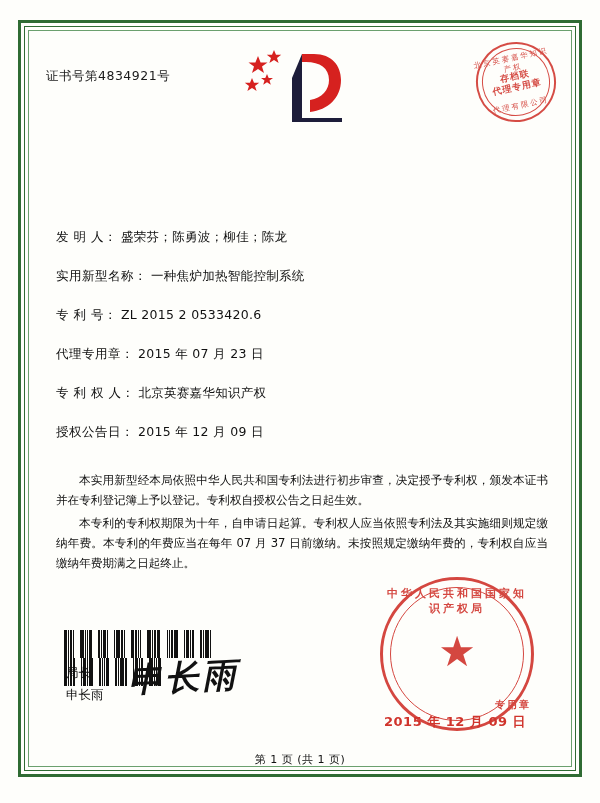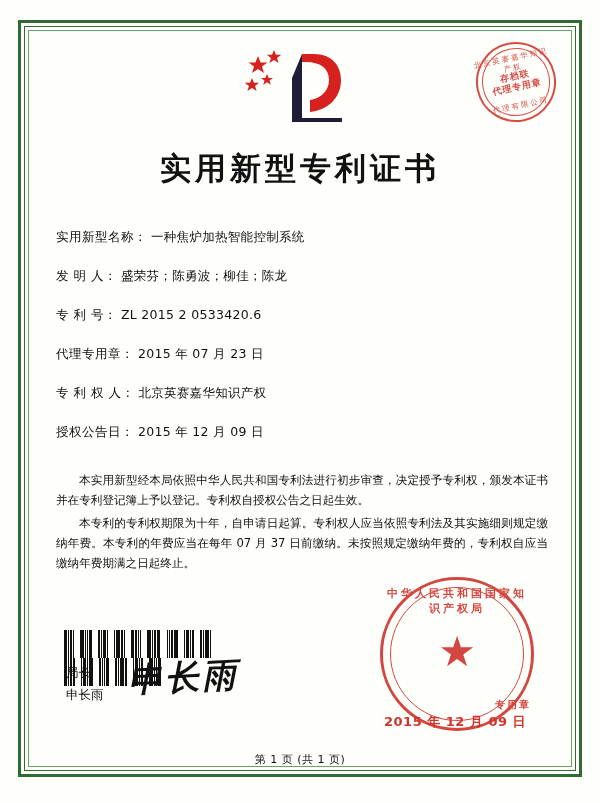--- a/index.html
+++ b/index.html
@@ -258,20 +258,21 @@
 </style>
 </head>
 <body>
 
 <div class="page">
 
   <div class="frame-outer"></div>
   <div class="frame-inner"></div>
   <div class="frame-inner2"></div>
 
+  <div class="cert-no">证书号第4834921号</div>
 
   <div class="seal-top">
     <div class="ring"></div>
     <div class="seal-arc arc-top">北京英赛嘉华知识产权</div>
     <div class="seal-center">存档联<br>代理专用章</div>
     <div class="seal-arc arc-bottom">代理有限公司</div>
   </div>
 
   <div class="logo">
     <svg width="120" height="76" viewBox="0 0 120 76" xmlns="http://www.w3.org/2000/svg">
@@ -280,30 +281,29 @@
         <polygon points="34,2 36,6.8 41.2,6.8 37,10 38.6,15 34,12 29.4,15 31,10 26.8,6.8 32,6.8"></polygon>
         <polygon points="12,30 14,34.8 19.2,34.8 15,38 16.6,43 12,40 7.4,43 9,38 4.8,34.8 10,34.8"></polygon>
         <polygon points="27,26 28.7,30 33,30 29.5,32.6 30.8,36.8 27,34.2 23.2,36.8 24.5,32.6 21,30 25.3,30"></polygon>
       </g>
       <path d="M62 6 L62 70 L52 70 L52 30 Z" fill="#1d1d3a"></path>
       <path d="M62 6 L74 6 C92 6 101 18 101 32 C101 50 88 62 70 64 L70 52 C82 50 89 42 89 32 C89 20 80 14 66 14 L62 14 Z" fill="#d6211f"></path>
       <rect x="52" y="70" width="50" height="4" fill="#1d1d3a"></rect>
     </svg>
   </div>
 
-  <div class="title">实用新型专利证书</div>
 
   <div class="fields">
+    <div class="field-row">
+      <span class="field-label">发 明 人：</span>
+      <span class="field-value">盛荣芬；陈勇波；柳佳；陈龙</span>
+    </div>
     <div class="field-row">
       <span class="field-label">实用新型名称：</span>
       <span class="field-value">一种焦炉加热智能控制系统</span>
-    </div>
-    <div class="field-row">
-      <span class="field-label">发 明 人：</span>
-      <span class="field-value">盛荣芬；陈勇波；柳佳；陈龙</span>
     </div>
     <div class="field-row">
       <span class="field-label">专 利 号：</span>
       <span class="field-value">ZL 2015 2 0533420.6</span>
     </div>
     <div class="field-row">
       <span class="field-label">代理专用章：</span>
       <span class="field-value">2015 年 07 月 23 日</span>
     </div>
     <div class="field-row">

